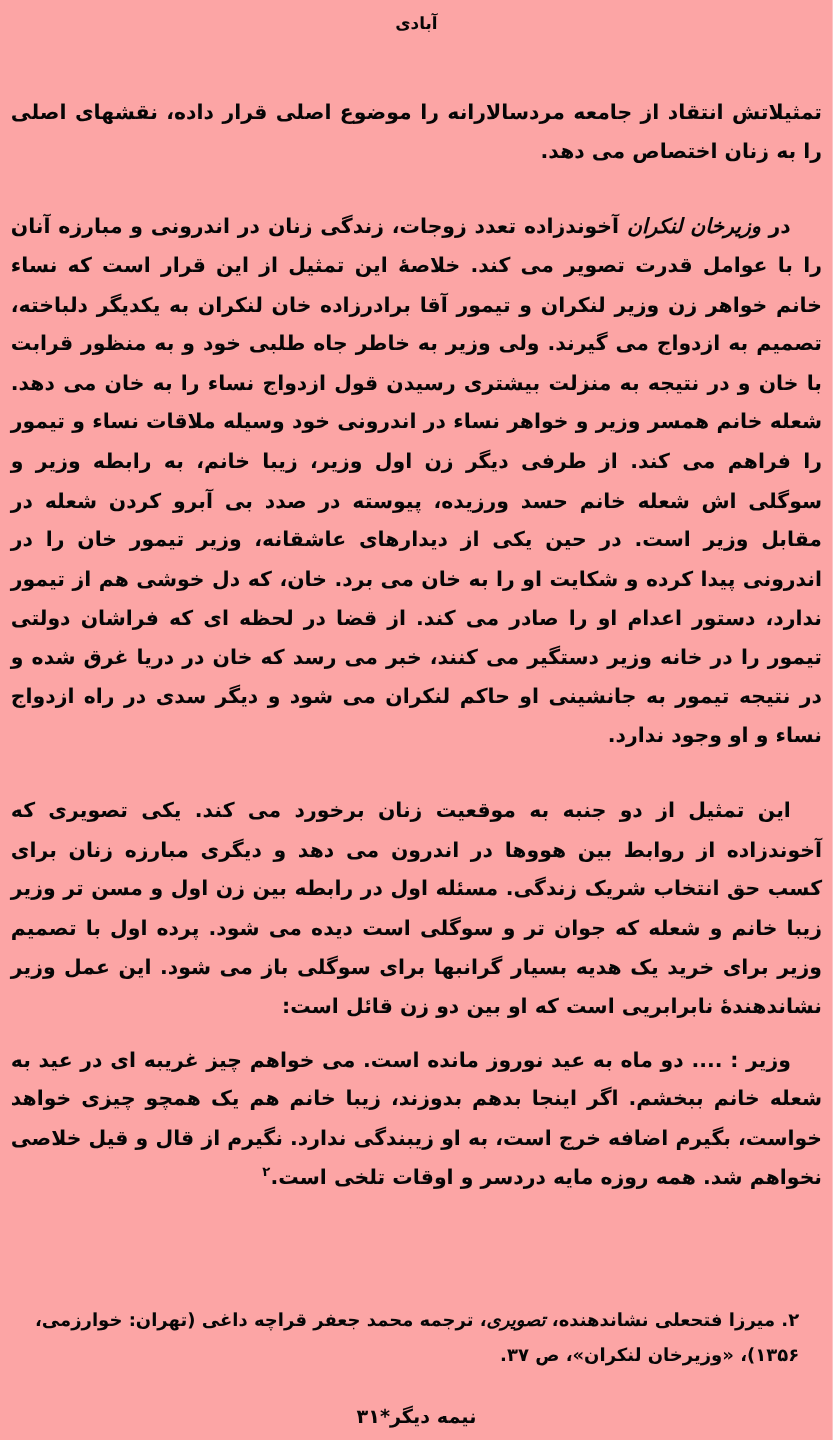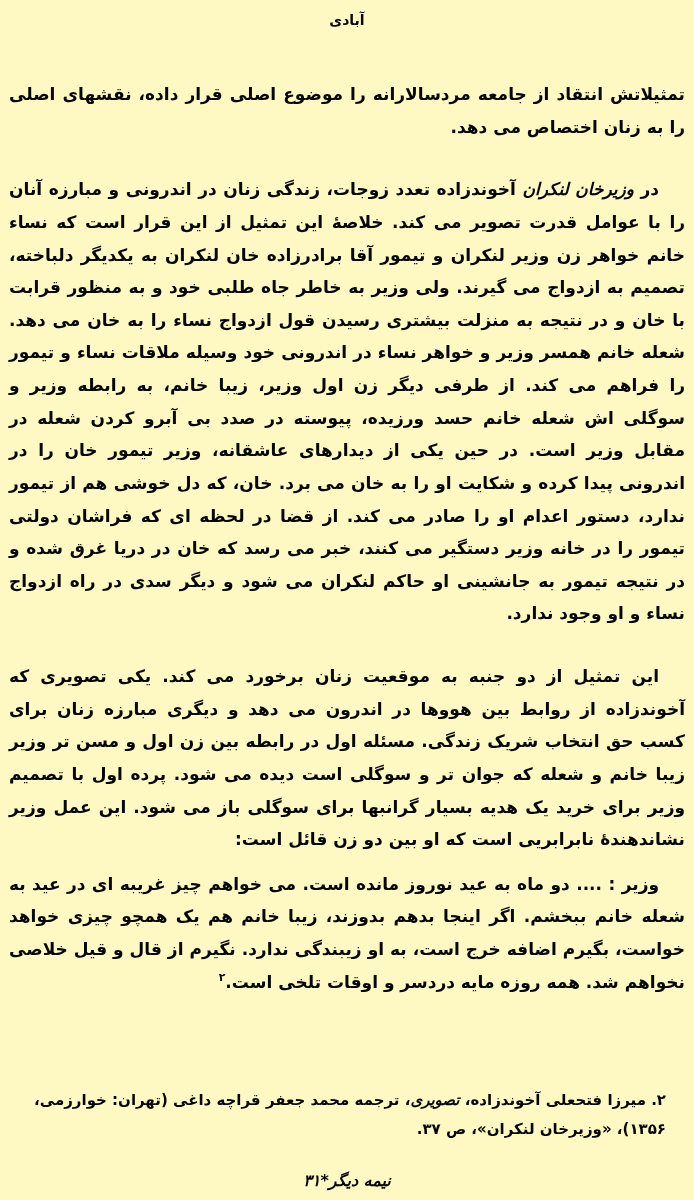--- a/index.html
+++ b/index.html
@@ -4,21 +4,21 @@
 <style>
   html, body {
     margin: 0;
     padding: 0;
     background: #ffffff;
   }
   .page {
     position: relative;
     width: 694px;
     height: 1200px;
-    background: #fef9c3;
+    background: #fca5a5;
     color: #060606;
     font-family: "DejaVu Sans", sans-serif;
     direction: rtl;
     overflow: hidden;
   }
   .running-head {
     padding-top: 12px;
     text-align: center;
     font-size: 14px;
     font-weight: bold;
@@ -54,21 +54,20 @@
     text-align: right;
   }
   .page-number {
     position: absolute;
     bottom: 10px;
     left: 0;
     right: 0;
     text-align: center;
     font-size: 16px;
     font-weight: bold;
-    font-style: italic;
   }
 </style>
 </head>
 <body>
 
 <div class="page">
 
   <div class="running-head">
     <span>آبادی</span>
   </div>
@@ -79,17 +78,17 @@
 
     <p class="para indented"><span>در  </span><span class="play-title">وزیرخان لنکران</span><span> آخوندزاده تعدد زوجات، زندگی زنان در اندرونی و مبارزه آنان را با عوامل قدرت تصویر می کند. خلاصهٔ این تمثیل از این قرار است که نساء خانم خواهر زن وزیر لنکران و تیمور آقا برادرزاده خان لنکران به یکدیگر دلباخته، تصمیم به ازدواج می گیرند. ولی وزیر به خاطر جاه طلبی خود و به منظور قرابت با خان و در نتیجه به منزلت بیشتری رسیدن قول ازدواج نساء را به خان می دهد. شعله خانم همسر وزیر و خواهر نساء در اندرونی خود وسیله ملاقات نساء و تیمور را فراهم می کند. از طرفی دیگر زن اول وزیر، زیبا خانم، به رابطه وزیر و سوگلی اش شعله خانم حسد ورزیده، پیوسته در صدد بی آبرو کردن شعله در مقابل وزیر است. در حین یکی از دیدارهای عاشقانه، وزیر تیمور خان را در اندرونی پیدا کرده و شکایت او را به خان می برد. خان، که دل خوشی هم از تیمور ندارد، دستور اعدام او را صادر می کند. از قضا در لحظه ای که فراشان دولتی تیمور را در خانه وزیر دستگیر می کنند، خبر می رسد که خان در دریا غرق شده و در نتیجه تیمور به جانشینی او حاکم لنکران می شود و دیگر سدی در راه ازدواج نساء و او وجود ندارد.</span></p>
 
     <p class="para indented">این تمثیل از دو جنبه به موقعیت زنان برخورد می کند. یکی تصویری که آخوندزاده از روابط بین هووها در اندرون می دهد و دیگری مبارزه زنان برای کسب حق انتخاب شریک زندگی. مسئله اول در رابطه بین زن اول و مسن تر وزیر زیبا خانم و شعله که جوان تر و سوگلی است دیده می شود. پرده اول با تصمیم وزیر برای خرید یک هدیه بسیار گرانبها برای سوگلی باز می شود. این عمل وزیر نشاندهندهٔ نابرابریی است که او بین دو زن قائل است:</p>
 
     <p class="para indented quote-para"><span>وزیر :</span><span> .... دو ماه به عید نوروز مانده است. می خواهم چیز غریبه ای در عید به شعله خانم ببخشم. اگر اینجا بدهم بدوزند، زیبا خانم هم یک همچو چیزی خواهد خواست، بگیرم اضافه خرج است، به او زیبندگی ندارد. نگیرم از قال و قیل خلاصی نخواهم شد. همه روزه مایه دردسر و اوقات تلخی است.</span><sup class="fnref">۲</sup></p>
 
 
   </div>
 
-  <div class="footnote"><span>۲.</span><span> میرزا فتحعلی آخوندزاده، </span><span class="work-title">تصویری</span><span>، ترجمه محمد جعفر قراچه داغی (تهران: خوارزمی، ۱۳۵۶)، «وزیرخان لنکران»، ص ۳۷.</span></div>
+  <div class="footnote"><span>۲.</span><span> میرزا فتحعلی نشاندهنده، </span><span class="work-title">تصویری</span><span>، ترجمه محمد جعفر قراچه داغی (تهران: خوارزمی، ۱۳۵۶)، «وزیرخان لنکران»، ص ۳۷.</span></div>
 
   <div class="page-number">نیمه دیگر*۳۱</div>
 
 </div>
 
 </body></html>

